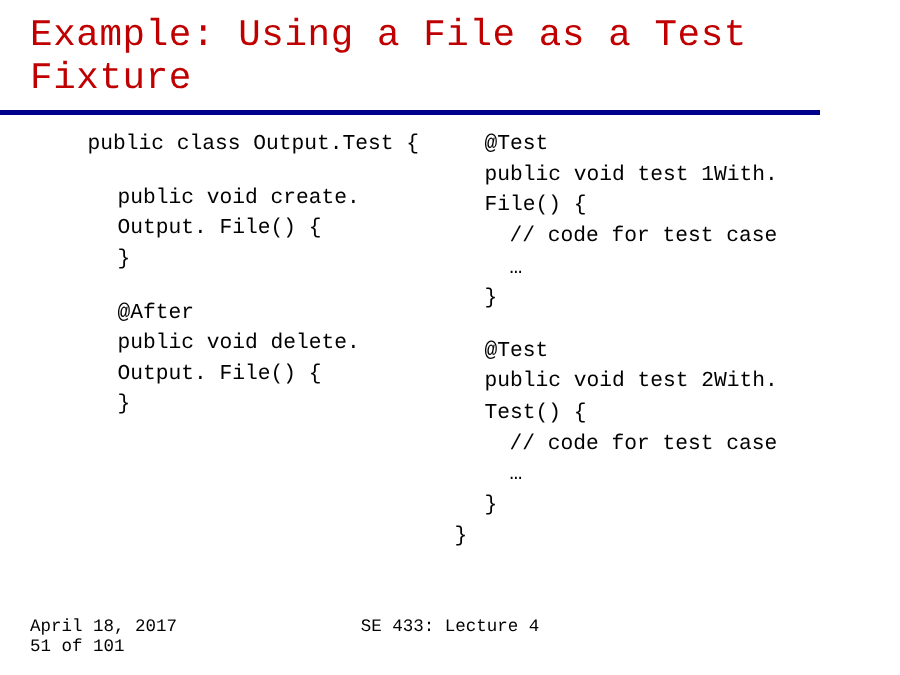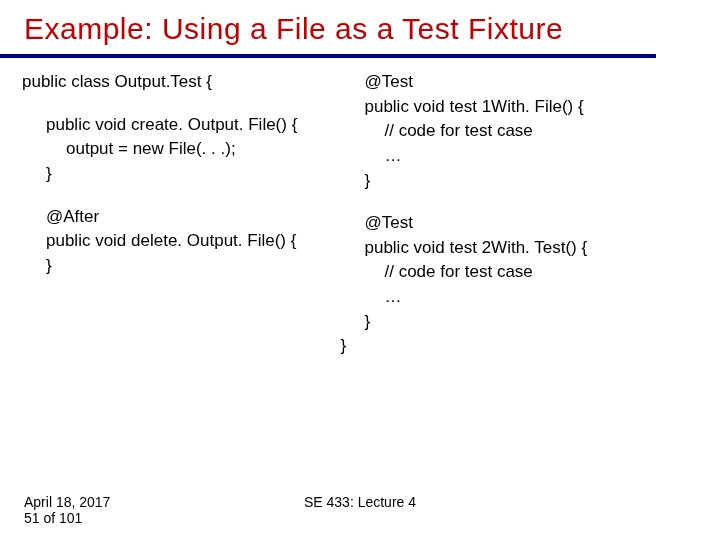--- a/index.html
+++ b/index.html
@@ -9,20 +9,21 @@
     height: 540px;
     background: #ffffff;
     font-family: Arial, Helvetica, sans-serif;
     overflow: hidden;
   }
   .slide {
     position: relative;
     width: 656px;
     height: 540px;
     box-sizing: border-box;
+    font-family: Liberation Mono, monospace;
   }
   .title {
     color: #c00000;
     font-size: 30px;
     font-weight: 400;
     padding: 12px 24px 8px 24px;
     letter-spacing: 0.5px;
   }
   .rule {
     height: 4px;
@@ -30,20 +31,21 @@
     margin: 0;
     border: none;
   }
   .cols {
     display: flex;
     flex-direction: row;
     padding: 12px 16px 0 16px;
     font-size: 17px;
     line-height: 1.45;
     color: #000;
+    margin-left: 48px;
   }
   .col {
     box-sizing: border-box;
   }
   .col.left {
     width: 52%;
     padding-left: 6px;
   }
   .col.right {
     width: 48%;
@@ -86,21 +88,20 @@
   <div class="cols">
 
     <div class="col left">
 
       <div class="blk">
         <div>public class Output.Test {</div>
       </div>
 
       <div class="blk">
         <div class="i1">public void create. Output. File() {</div>
-        <div class="i2">output = new File(. . .);</div>
         <div class="i1">}</div>
       </div>
 
       <div class="blk">
         <div class="i1">@After</div>
         <div class="i1">public void delete. Output. File() {</div>
         <div class="i1">}</div>
       </div>
 
     </div>

